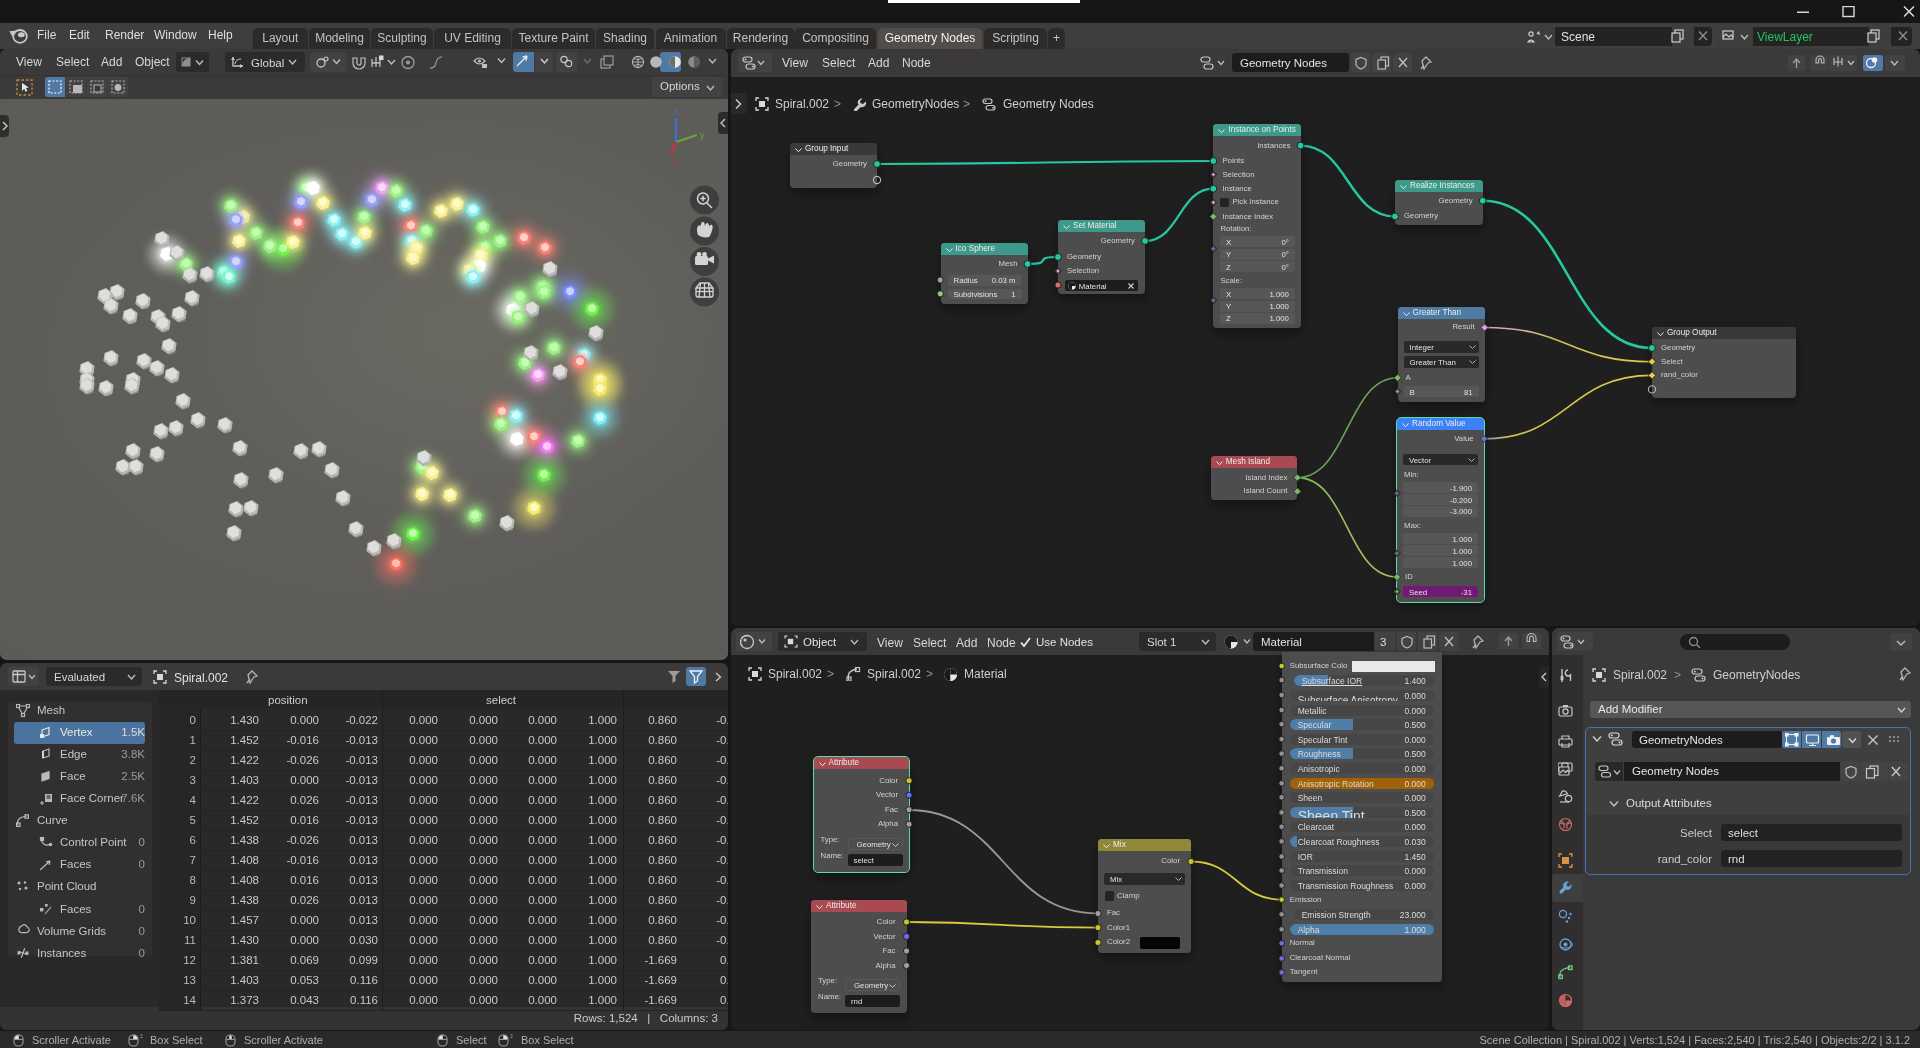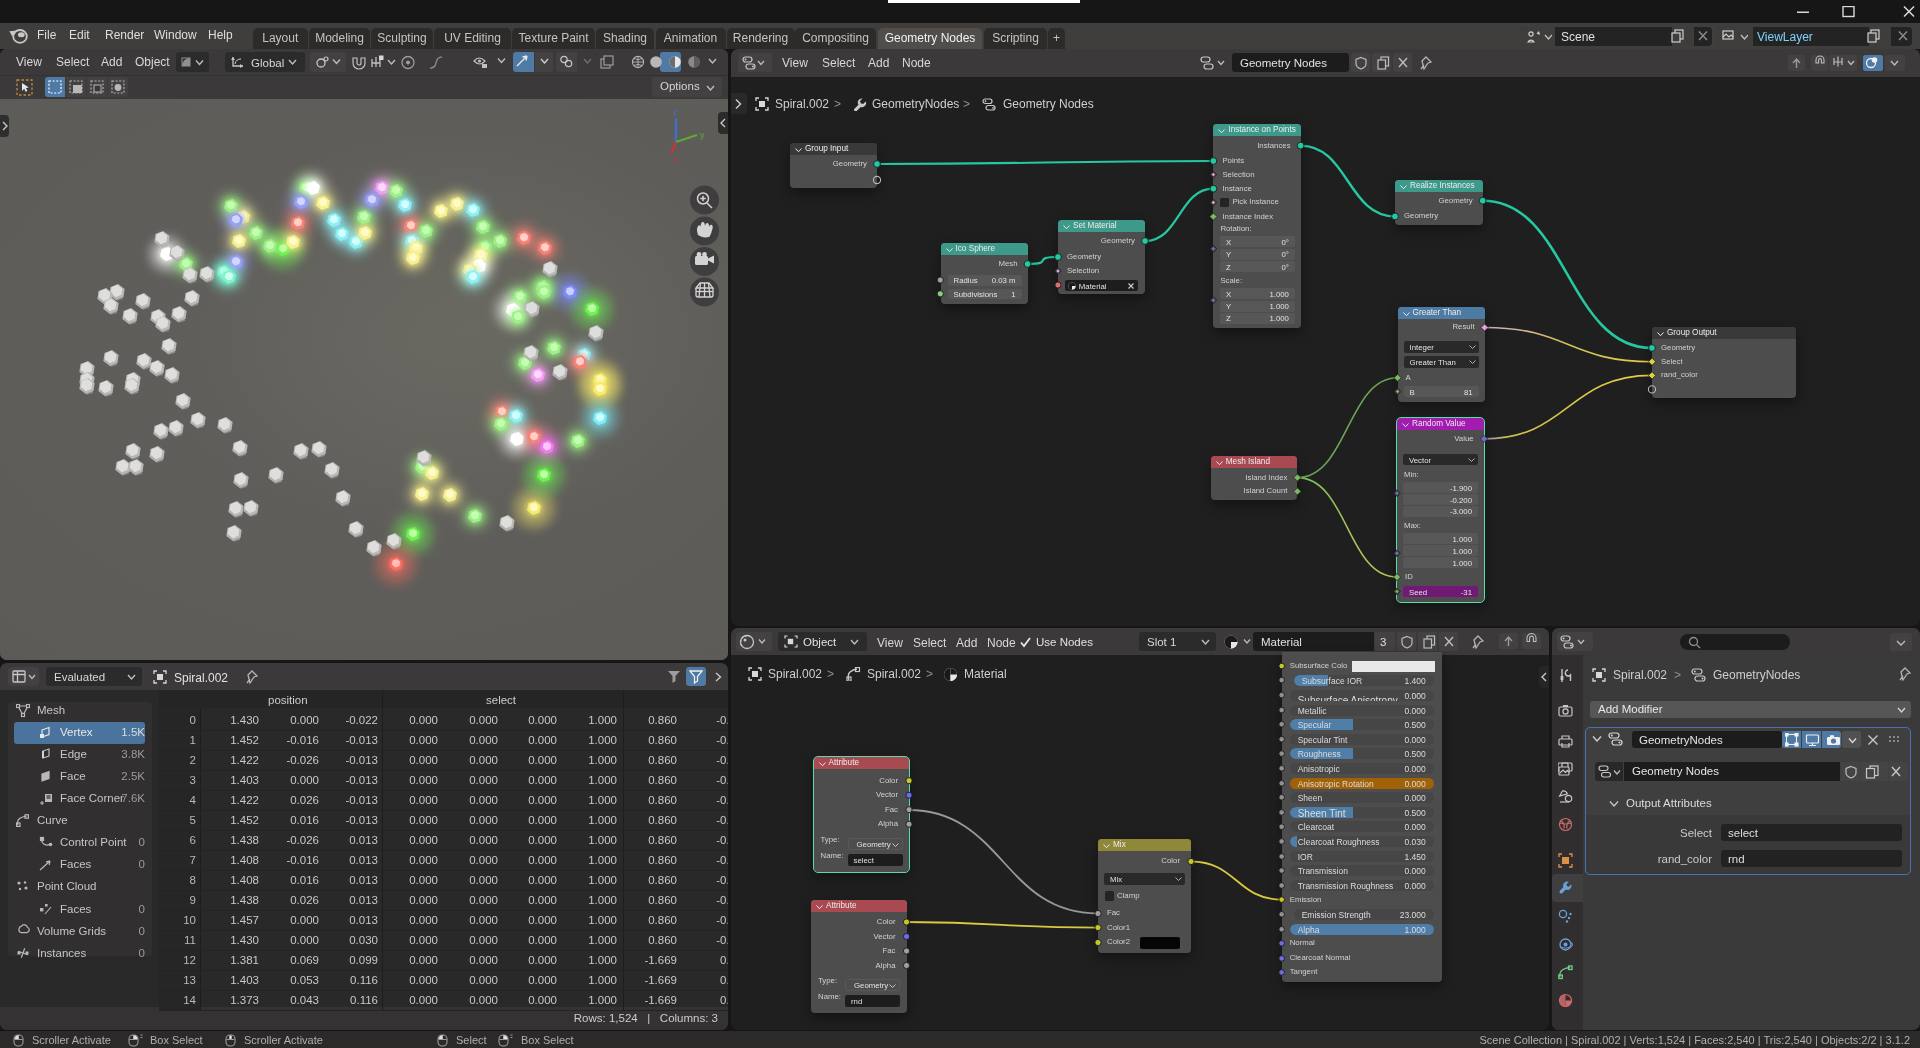--- a/index.html
+++ b/index.html
@@ -97,21 +97,21 @@
       <path d="M28,2.5 L36,11 M36,2.5 L28,11" stroke="#8a8a8a" stroke-width="1.5"></path>
     </svg>
     <div class="abs" style="left:1717px; top:4px; width:195px; height:19px; background:#242323; border-radius:4px;"></div>
     <div class="abs" style="left:1717px; top:4px; width:36px; height:19px; background:#3e3d3c; border-radius:4px 0 0 4px;"></div>
     <div class="abs" style="left:1869px; top:4px; width:22px; height:19px; background:#3e3d3c;"></div>
     <svg class="abs" style="left:1722px; top:7px;" width="26" height="13" viewBox="0 0 26 13">
       <rect x="1" y="1" width="10" height="8" fill="none" stroke="#cfcfcf" stroke-width="1.2"></rect>
       <path d="M1,7 l3,-3 l3,3 l2,-2 l2,2" fill="none" stroke="#cfcfcf" stroke-width="1.1"></path>
       <path d="M19,5 l3.5,4 l3.5,-4" fill="none" stroke="#bdbdbd" stroke-width="1.4"></path>
     </svg>
-    <div class="abs" style="left:1757px; top:7px; font-size:12px; color:#7dd3fc;">ViewLayer</div>
+    <div class="abs" style="left:1757px; top:7px; font-size:12px; color:#22c55e;">ViewLayer</div>
     <svg class="abs" style="left:1867px; top:6px;" width="45" height="14" viewBox="0 0 45 14">
       <rect x="4" y="1" width="8" height="9" fill="none" stroke="#cfcfcf" stroke-width="1.2"></rect>
       <rect x="1" y="4" width="8" height="9" fill="#403e3d" stroke="#cfcfcf" stroke-width="1.2"></rect>
       <path d="M32,2.5 L40,11 M40,2.5 L32,11" stroke="#8a8a8a" stroke-width="1.5"></path>
     </svg>
   </div>
 
   <div id="viewport" class="editor" style="left:0; top:49px; width:728px; height:611px; background:#4e4c4d;">
     <div class="edhead" style="height:26px;"></div>
     <div class="abs" style="left:0; top:26px; width:728px; height:24px; background:#3b3939; border-top:1px solid #333131;"></div>
@@ -951,21 +951,21 @@
             <path d="M0.5,0.5 l3,3 l3,-3" stroke="#b0b0b0" fill="none"></path>
           </svg>
         </div>
 <div class="nr" style="top:71.1px; left:8px;">A</div>
 <div class="nf" style="left:6px; top:79.4px; width:75px; height:11px; background:#585757; border-radius:2px;">
           <span class="fl">B</span>
           <span class="fr">81</span>
         </div>
 </div>
 <div class="n" style="left:666px; top:369.4px; width:86.6px; height:183.6px; outline:1.6px solid #54dfa8; outline-offset:0px;">
-<div class="nh" style="background:#a21caf;"><svg width="7" height="5" style="margin:3px 3px 0 0;">
+<div class="nh" style="background:#3b82f6;"><svg width="7" height="5" style="margin:3px 3px 0 0;">
             <path d="M0.5,0.5 l3,3.2 l3,-3.2" stroke="#e8e8e8" fill="none"></path>
           </svg>Random Value</div>
 <div class="nr" style="top:20.5px; right:10px;">Value</div>
 <div class="nf" style="left:6px; top:35.8px; width:75px; height:11.2px; background:#2a2929; border-radius:2px;">
           <span class="fl">Vector</span>
           <svg class="abs" style="right:3px; top:3.5999999999999996px;" width="7" height="5">
             <path d="M0.5,0.5 l3,3 l3,-3" stroke="#b0b0b0" fill="none"></path>
           </svg>
         </div>
 <div class="nr" style="top:56.5px; left:7px;">Min:</div>
@@ -1517,21 +1517,21 @@
 <div class="nr" style="top:74.7px; left:9px;">Fac</div>
 <div class="nr" style="top:88.8px; left:9px;">Color1</div>
 <div class="nr" style="top:103.7px; left:9px;">Color2</div>
 <div class="abs" style="left:42px; top:98px; width:40px; height:12px; background:#050505; border-radius:2px;"></div>
       </div>
 <div class="n" style="left:550.7px; top:24px; width:160.3px; height:329.8px; border-radius:0 0 4px 4px;">
 <div class="nr" style="left:8px; top:14px;">Subsurface Colo</div>
         <div class="abs" style="left:70px; top:9px; width:83px; height:10.5px; background:#e9e9e9;"></div>
         <div class="abs" style="left:12px; top:22.6px; width:140px; height:11px; background:#474646; border-radius:5.5px; overflow:hidden;">
           <div class="abs" style="left:0; top:0; width:34.56px; height:11px; background:#4f7ea8; border-radius:5.5px 0 0 5.5px;"></div>
-          <span class="fl" style="left:8px; top:1.2px; position:absolute; font-size:8.5px; color:#dcdcdc;">Subsurface IOR</span>
+          <span class="fl" style="left:8px; top:1.2px; position:absolute; font-size:8.5px; color:#dcdcdc;text-decoration:underline;">Subsurface IOR</span>
           <span class="fr" style="right:8px; top:1.2px; position:absolute; font-size:8.5px; color:#dcdcdc;">1.400</span>
         </div>
         <div class="abs" style="left:8px; top:37.599999999999994px; width:144px; height:11px; background:#474646; border-radius:5.5px; overflow:hidden;">
           <span class="fl" style="left:8px; top:5px; position:absolute; font-size:10px; color:#dcdcdc;text-align:center;">Subsurface Anisotropy</span>
           <span class="fr" style="right:8px; top:1.2px; position:absolute; font-size:8.5px; color:#dcdcdc;">0.000</span>
         </div>
         <div class="abs" style="left:8px; top:52.599999999999994px; width:144px; height:11px; background:#474646; border-radius:5.5px; overflow:hidden;">
           <span class="fl" style="left:8px; top:1.2px; position:absolute; font-size:8.5px; color:#dcdcdc;">Metallic</span>
           <span class="fr" style="right:8px; top:1.2px; position:absolute; font-size:8.5px; color:#dcdcdc;">0.000</span>
         </div>
@@ -1556,21 +1556,21 @@
         <div class="abs" style="left:8px; top:125.80000000000001px; width:144px; height:11px; background:#a16207; border-radius:5.5px; overflow:hidden;">
           <span class="fl" style="left:8px; top:1.2px; position:absolute; font-size:8.5px; color:#dcdcdc;">Anisotropic Rotation</span>
           <span class="fr" style="right:8px; top:1.2px; position:absolute; font-size:8.5px; color:#dcdcdc;">0.000</span>
         </div>
         <div class="abs" style="left:8px; top:139.8px; width:144px; height:11px; background:#474646; border-radius:5.5px; overflow:hidden;">
           <span class="fl" style="left:8px; top:1.2px; position:absolute; font-size:8.5px; color:#dcdcdc;">Sheen</span>
           <span class="fr" style="right:8px; top:1.2px; position:absolute; font-size:8.5px; color:#dcdcdc;">0.000</span>
         </div>
         <div class="abs" style="left:8px; top:154.9px; width:144px; height:11px; background:#474646; border-radius:5.5px; overflow:hidden;">
           <div class="abs" style="left:0; top:0; width:63.36px; height:11px; background:#4f7ea8; border-radius:5.5px 0 0 5.5px;"></div>
-          <span class="fl" style="left:8px; top:1.2px; position:absolute; font-size:10px; color:#dcdcdc;">Sheen Tint</span>
+          <span class="fl" style="left:8px; top:1.2px; position:absolute; font-size:14px; color:#dcdcdc;">Sheen Tint</span>
           <span class="fr" style="right:8px; top:1.2px; position:absolute; font-size:8.5px; color:#dcdcdc;">0.500</span>
         </div>
         <div class="abs" style="left:8px; top:169.2px; width:144px; height:11px; background:#474646; border-radius:5.5px; overflow:hidden;">
           <span class="fl" style="left:8px; top:1.2px; position:absolute; font-size:8.5px; color:#dcdcdc;">Clearcoat</span>
           <span class="fr" style="right:8px; top:1.2px; position:absolute; font-size:8.5px; color:#dcdcdc;">0.000</span>
         </div>
         <div class="abs" style="left:8px; top:183.9px; width:144px; height:11px; background:#474646; border-radius:5.5px; overflow:hidden;">
           <div class="abs" style="left:0; top:0; width:7.2px; height:11px; background:#4f7ea8; border-radius:5.5px 0 0 5.5px;"></div>
           <span class="fl" style="left:8px; top:1.2px; position:absolute; font-size:8.5px; color:#dcdcdc;">Clearcoat Roughness</span>
           <span class="fr" style="right:8px; top:1.2px; position:absolute; font-size:8.5px; color:#dcdcdc;">0.030</span>

